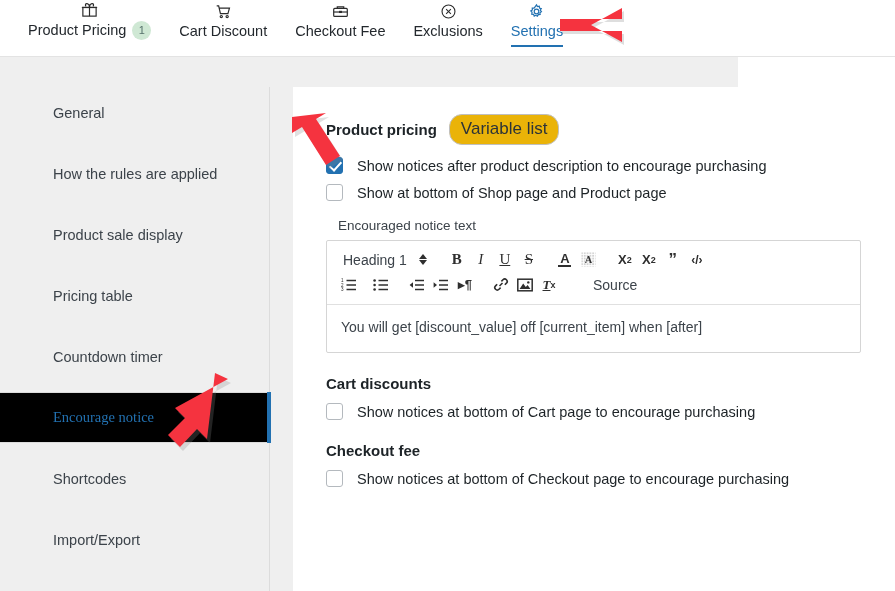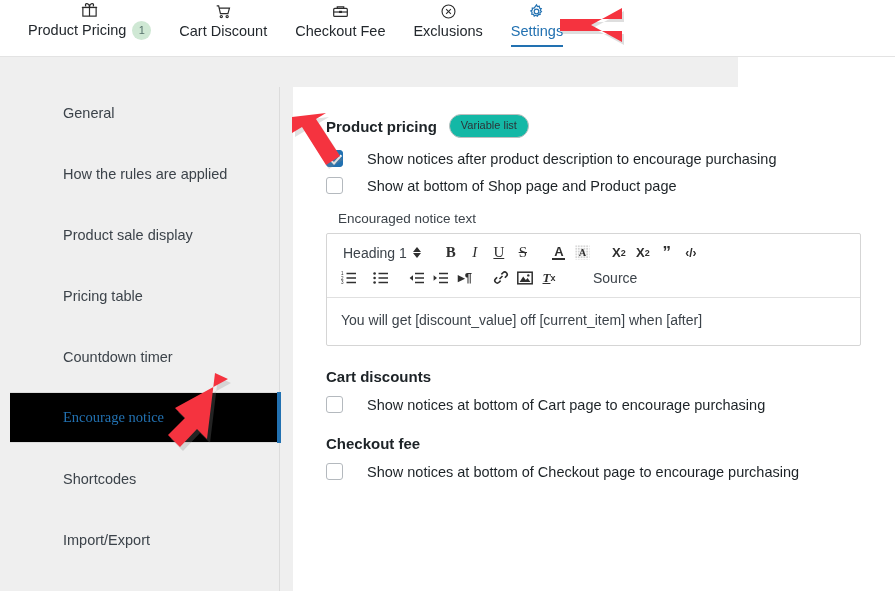--- a/index.html
+++ b/index.html
@@ -70,21 +70,21 @@
     background: #cfe8d4;
     color: #56716b;
     font-size: 11px;
     line-height: 1;
     padding: 0 5px;
   }
 
   
   .sidebar {
     position: absolute;
-    top: 87px; left: 10px;
+    top: 87px; left: 0;
     width: 270px; height: 504px;
     background: #efefef;
     border-right: 1px solid #dcdcdc;
   }
   .side-item {
     display: flex; align-items: center;
     height: 51px;
     padding-left: 53px;
     font-size: 14.5px;
     color: #3c434a;
@@ -120,33 +120,33 @@
   .section-head {
     display: flex; align-items: center; gap: 12px;
     margin-bottom: 12px;
   }
   .section-title {
     font-size: 15px;
     font-weight: bold;
     color: #1d2327;
   }
   .varbtn {
-    font-size: 11px;
+    font-size: 17px;
     color: #2c3338;
-    background: #14b8a6;
+    background: #eab308;
     border: 1px solid #bfbfbf;
     border-radius: 13px;
     padding: 4px 11px 5px 11px;
     cursor: pointer;
     line-height: 1.2;
   }
 
   .checkrow {
     display: flex; align-items: flex-end;
-    gap: 24px;
+    gap: 14px;
     margin-bottom: 10px;
     cursor: pointer;
   }
   .cbox {
     width: 17px; height: 17px;
     border: 1px solid #b4b9be;
     border-radius: 3px;
     background: #fff;
     flex: 0 0 auto;
     position: relative;
@@ -186,21 +186,21 @@
   .ed-btn {
     display: flex; align-items: center; justify-content: center;
     height: 23px; min-width: 24px;
     padding: 0 4px;
     color: #2f2f2f;
     cursor: pointer;
     font-size: 14px;
   }
   .ed-sep { width: 12px; }
   .ed-heading {
-    display: flex; align-items: center; gap: 6px;
+    display: flex; align-items: center; gap: 12px;
     padding: 0 6px 0 10px;
     cursor: pointer;
     font-size: 14px;
     color: #3c434a;
   }
   .spinner {
     display: flex; flex-direction: column; gap: 1px;
     line-height: 0;
   }
   .spinner i {

